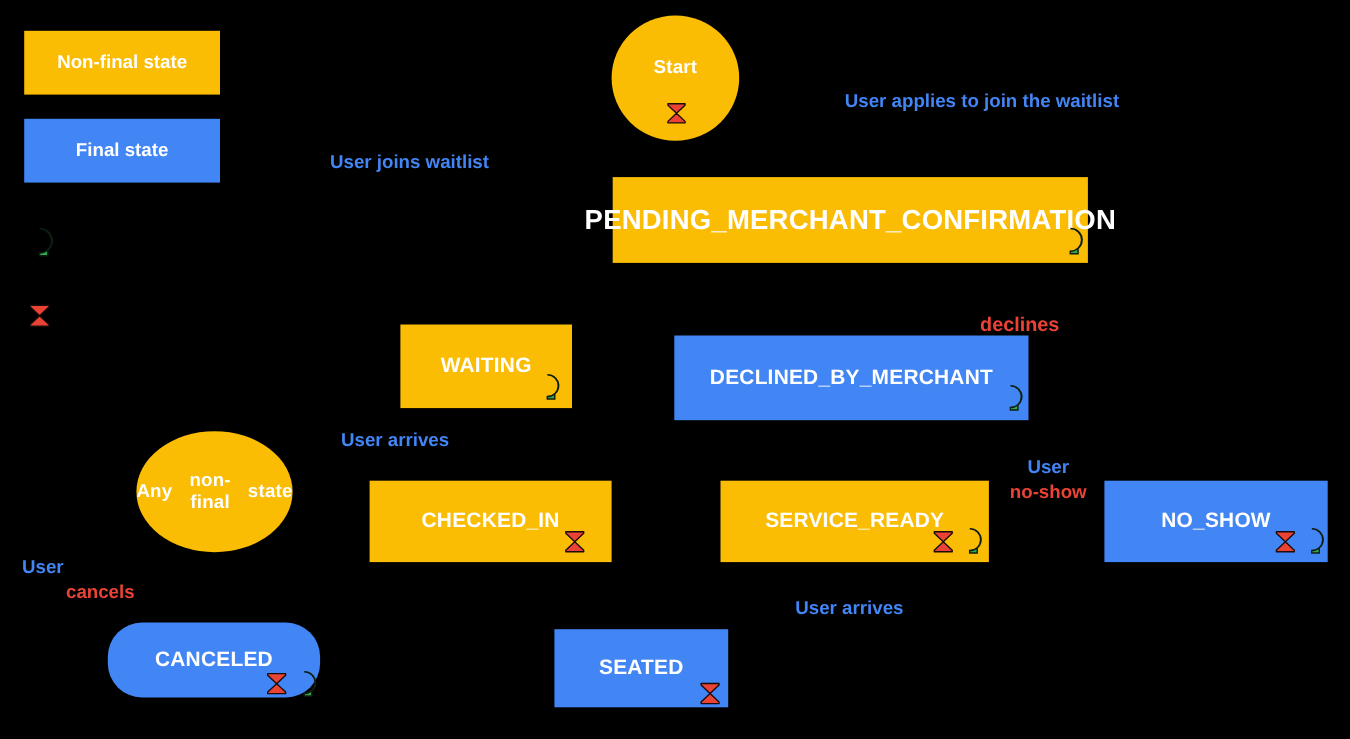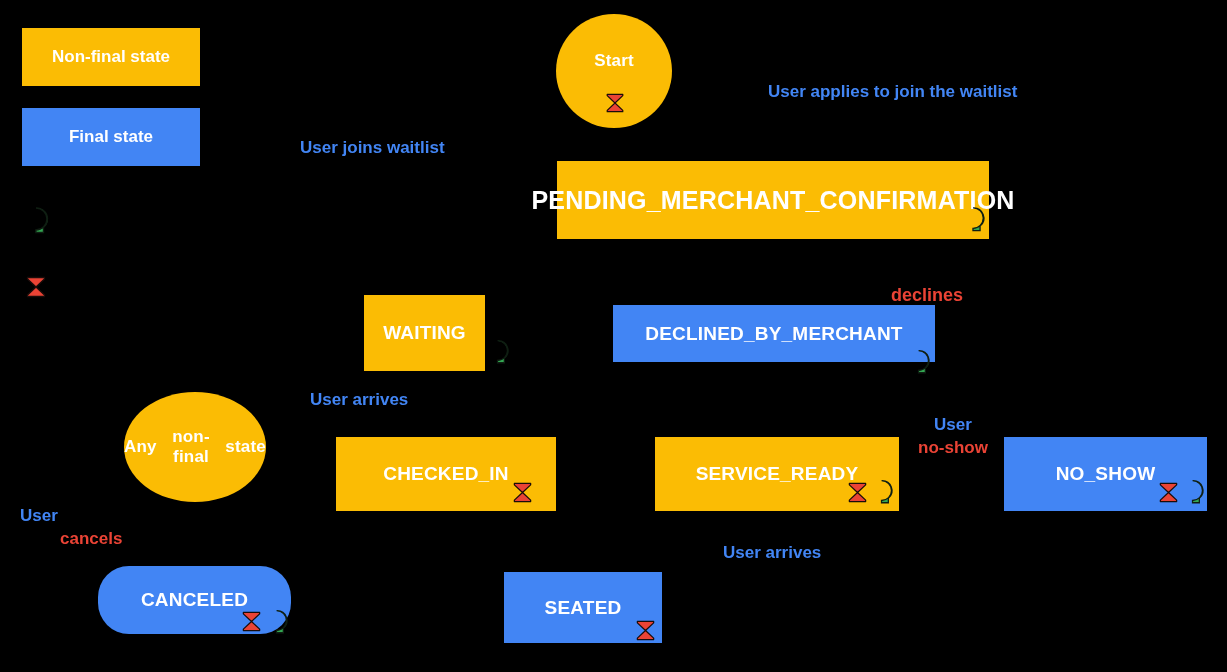--- a/index.html
+++ b/index.html
@@ -92,28 +92,28 @@
     <path d="M3.5 2.5 L20.5 2.5 L20.5 4 L12 12 L20.5 20 L20.5 21.5 L3.5 21.5 L3.5 20 L12 12 L3.5 4 Z" fill="#EA4335" stroke="#1a0c0a" stroke-width="1.3" stroke-linejoin="round"></path>
   </svg>
 
   <div class="node rect fill-nonfinal" style="left:557px; top:161px; width:432px; height:78px; font-size:25px;">
     <span class="node-label">PENDING_MERCHANT_CONFIRMATION</span>
   </div>
   <svg class="icon" style="left:960px; top:205px;" width="28" height="28" viewBox="0 0 30 30">
     <path d="M14 3 A11 11 0 1 1 13.9 25 L13.9 27.5 L21.5 27.5 L21.5 22.5 A11 11 0 0 0 14 3 Z" fill="#34A853" stroke="#0f1e12" stroke-width="1.4"></path>
   </svg>
 
-  <div class="node rect fill-nonfinal" style="left:364px; top:295px; width:121px; height:76px; font-size:19px;">
+  <div class="node rect fill-nonfinal" style="left:364px; top:295px; width:156px; height:76px; font-size:19px;">
     <span class="node-label">WAITING</span>
   </div>
   <svg class="icon" style="left:485px; top:338px;" width="27" height="27" viewBox="0 0 30 30">
     <path d="M14 3 A11 11 0 1 1 13.9 25 L13.9 27.5 L21.5 27.5 L21.5 22.5 A11 11 0 0 0 14 3 Z" fill="#34A853" stroke="#0f1e12" stroke-width="1.4"></path>
   </svg>
 
-  <div class="node rect fill-final" style="left:613px; top:305px; width:322px; height:57px; font-size:19px;">
+  <div class="node rect fill-final" style="left:613px; top:305px; width:322px; height:77px; font-size:19px;">
     <span class="node-label">DECLINED_BY_MERCHANT</span>
   </div>
   <svg class="icon" style="left:906px; top:348px;" width="27" height="27" viewBox="0 0 30 30">
     <path d="M14 3 A11 11 0 1 1 13.9 25 L13.9 27.5 L21.5 27.5 L21.5 22.5 A11 11 0 0 0 14 3 Z" fill="#34A853" stroke="#0f1e12" stroke-width="1.4"></path>
   </svg>
 
   <div class="node ellipse fill-nonfinal" style="left:124px; top:392px; width:142px; height:110px; font-size:17px; flex-direction:row;">
     <span class="node-label">Any</span>
     <span class="node-label">non-final</span>
     <span class="node-label">state</span>

